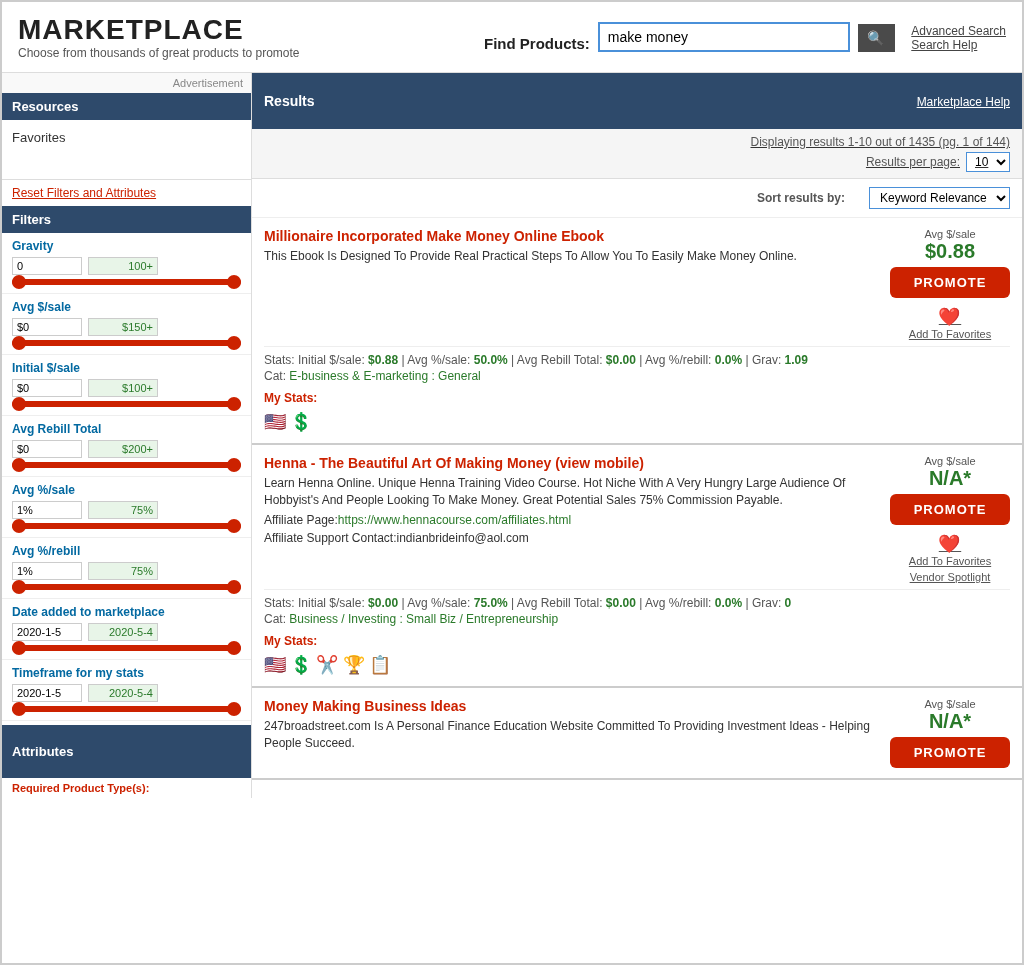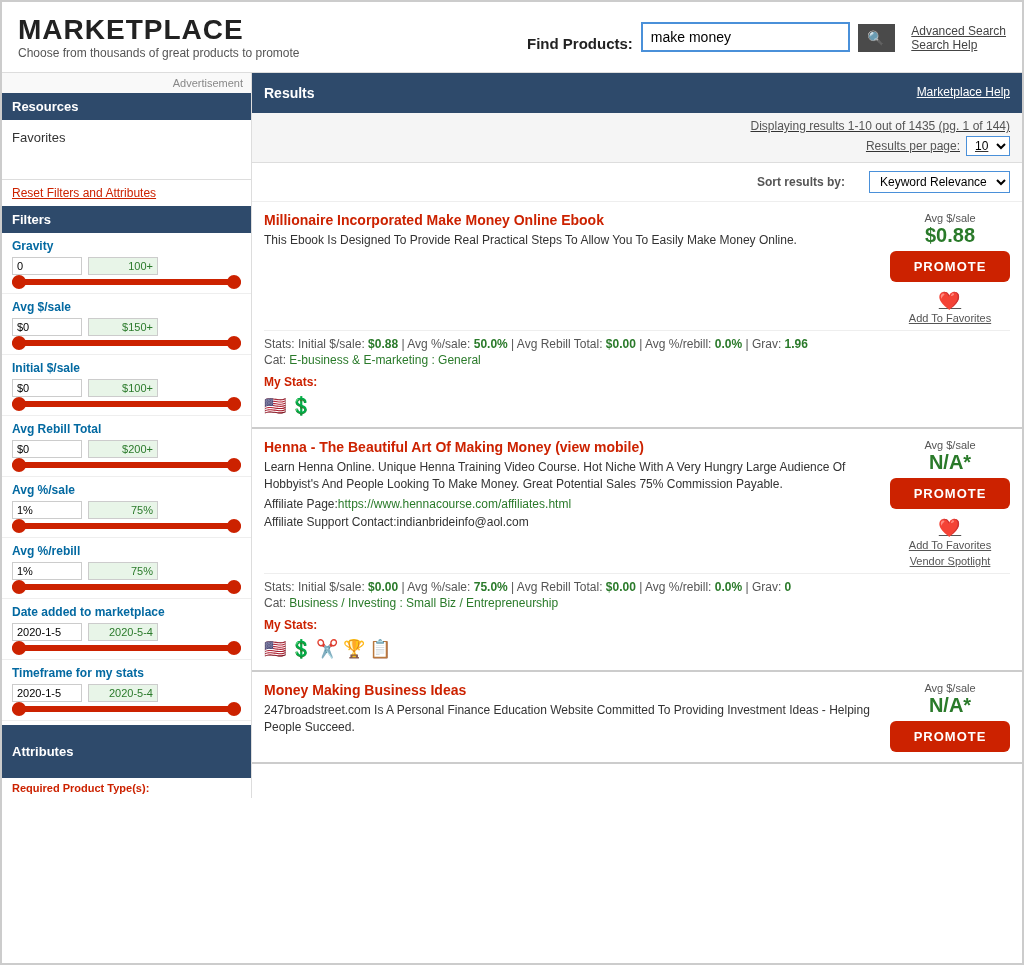--- a/index.html
+++ b/index.html
@@ -8,21 +8,21 @@
     .page-wrapper { max-width: 1024px; margin: 0 auto; border: 2px solid #ccc; min-height: 965px; }
     
     
     .header { display: flex; align-items: center; padding: 12px 16px; background: #fff; border-bottom: 1px solid #ddd; gap: 20px; }
     .header-title-area { flex: 0 0 auto; }
     .header-title { font-size: 28px; font-weight: 900; color: #222; letter-spacing: 1px; }
     .header-subtitle { font-size: 12px; color: #555; }
     .header-search-area { display: flex; align-items: flex-start; flex-direction: column; margin-left: auto; }
     .header-search-row { display: flex; align-items: flex-end; gap: 8px; }
     .find-products-label { font-size: 15px; font-weight: bold; color: #222; }
-    .search-input { border: 2px solid #4a90d9; padding: 5px 8px; font-size: 14px; width: 209px; outline: none; }
+    .search-input { border: 2px solid #4a90d9; padding: 5px 8px; font-size: 14px; width: 252px; outline: none; }
     .search-btn { background: #4a4a4a; border: none; padding: 6px 10px; cursor: pointer; color: #fff; font-size: 14px; }
     .header-links { display: flex; flex-direction: column; align-items: flex-start; margin-left: 8px; }
     .header-links a { color: #444; text-decoration: underline; font-size: 12px; cursor: pointer; }
     
     
     .main-layout { display: flex; align-items: flex-start; }
     
     
     .sidebar { width: 250px; flex-shrink: 0; border-right: 1px solid #ddd; }
     .sidebar-ad { text-align: right; padding: 4px 8px; font-size: 11px; color: #888; background: #f9f9f9; }
@@ -40,21 +40,21 @@
     .slider-fill { height: 100%; background: #cc2200; border-radius: 3px; }
     .slider-thumb { width: 14px; height: 14px; background: #cc2200; border-radius: 50%; position: absolute; top: -4px; cursor: pointer; }
     .slider-thumb.left { left: 0; }
     .slider-thumb.right { right: 0; }
     
     .attributes-header { background: #2e4a6b; color: #fff; padding: 19px 10px; font-size: 13px; font-weight: bold; margin-top: 4px; }
     .required-product { padding: 4px 10px; font-size: 11px; color: #cc2200; font-weight: bold; }
     
     
     .results-area { flex: 1; padding: 0; }
-    .results-header { background: #2e4a6b; color: #fff; padding: 12px 12px; display: flex; justify-content: space-between; align-items: flex-start; gap: 40px; }
+    .results-header { background: #2e4a6b; color: #fff; padding: 20px 12px; display: flex; justify-content: space-between; align-items: flex-end; gap: 40px; }
     .results-title { font-size: 14px; font-weight: bold; color: #fff; }
     .marketplace-help-link { color: #fff; text-decoration: underline; font-size: 12px; cursor: pointer; }
     
     .results-meta { padding: 6px 12px; background: #f5f5f5; border-bottom: 1px solid #ddd; text-decoration: underline; }
     .results-display { text-align: right; font-size: 12px; color: #555; }
     .results-per-page { display: flex; align-items: center; justify-content: flex-end; gap: 6px; font-size: 12px; color: #555; margin-top: 3px; }
     .results-per-page select { font-size: 12px; border: 1px solid #4a90d9; background: #fff; padding: 1px 4px; }
     
     .sort-area { display: flex; align-items: center; justify-content: flex-end; padding: 8px 12px; gap: 24px; border-bottom: 1px solid #eee; }
     .sort-label { font-size: 12px; font-weight: bold; color: #555; }
@@ -265,21 +265,21 @@
             <span class="avg-label">Avg $/sale</span>
             <span class="avg-value">$0.88</span>
             <button class="promote-btn">PROMOTE</button>
             <div class="favorites-btn">
               <span class="heart-icon">❤️</span>
               <span>Add To Favorites</span>
             </div>
           </div>
         </div>
         <div class="product-stats">
-          Stats: Initial $/sale: <span class="green">$0.88</span> | Avg %/sale: <span class="green">50.0%</span> | Avg Rebill Total: <span class="green">$0.00</span> | Avg %/rebill: <span class="green">0.0%</span> | Grav: <span class="green">1.96</span>
+          Stats: Initial $/sale: <span class="green">$0.88</span> | Avg %/sale: <span class="green">50.0%</span> | Avg Rebill Total: <span class="green">$0.00</span> | Avg %/rebill: <span class="green">0.0%</span> | Grav: <span class="green">1.09</span>
         </div>
         <div class="product-cat">Cat: <span class="green">E-business &amp; E-marketing : General</span></div>
         <div class="my-stats">My Stats:</div>
         <div class="my-stats-icons">
           <span>🇺🇸</span>
           <span>💲</span>
         </div>
       </div>
 
       <div class="product-item">

